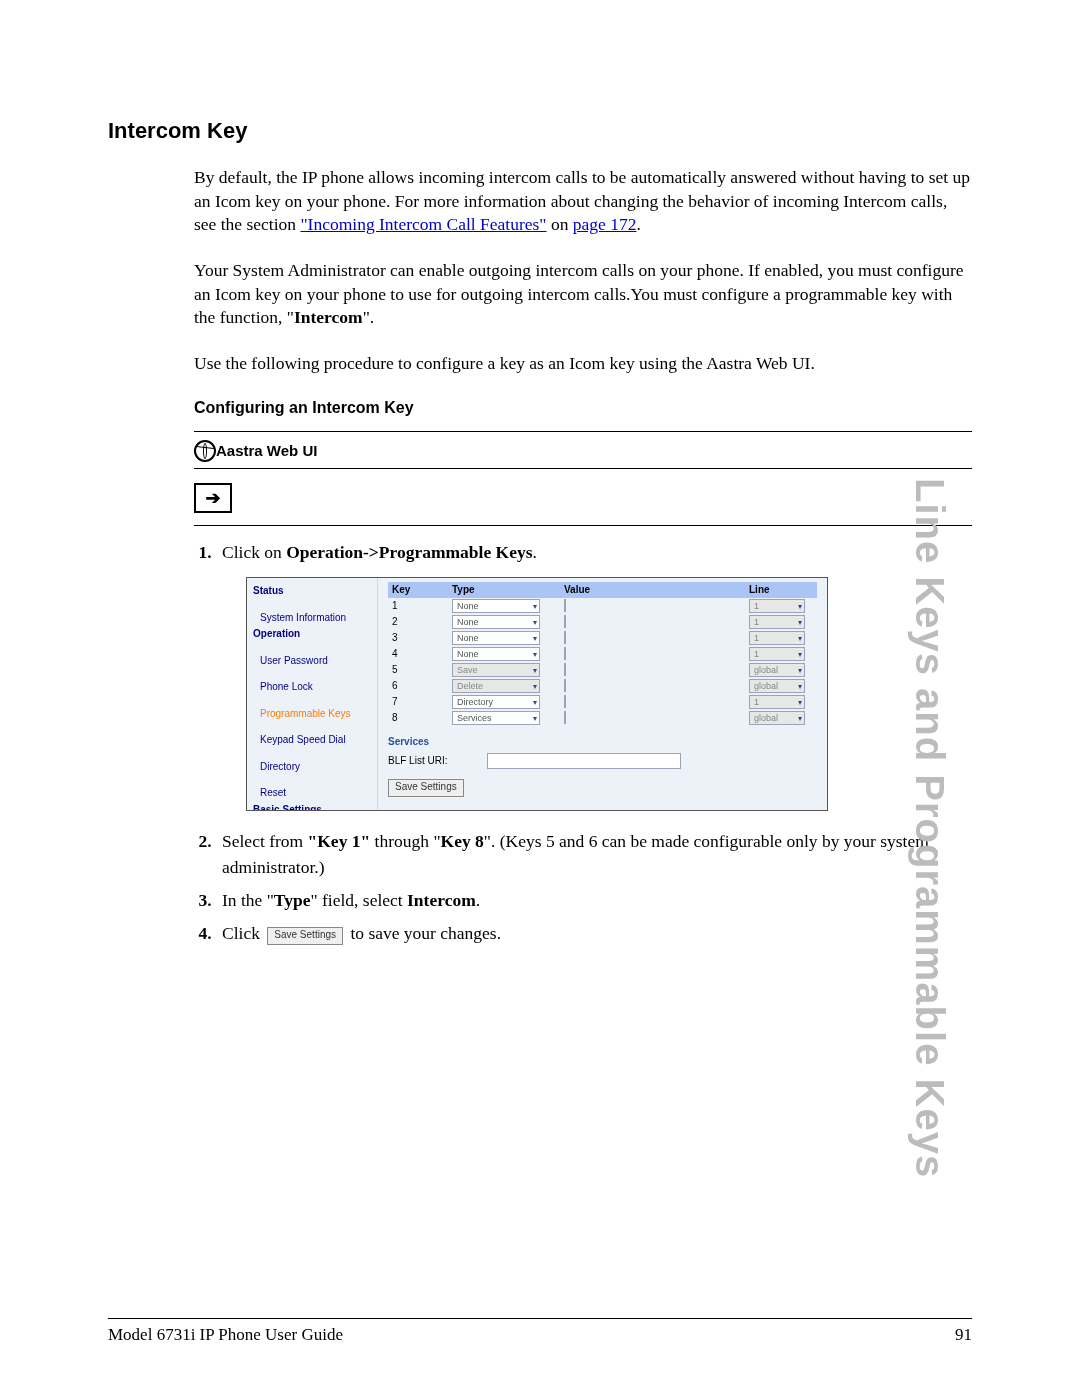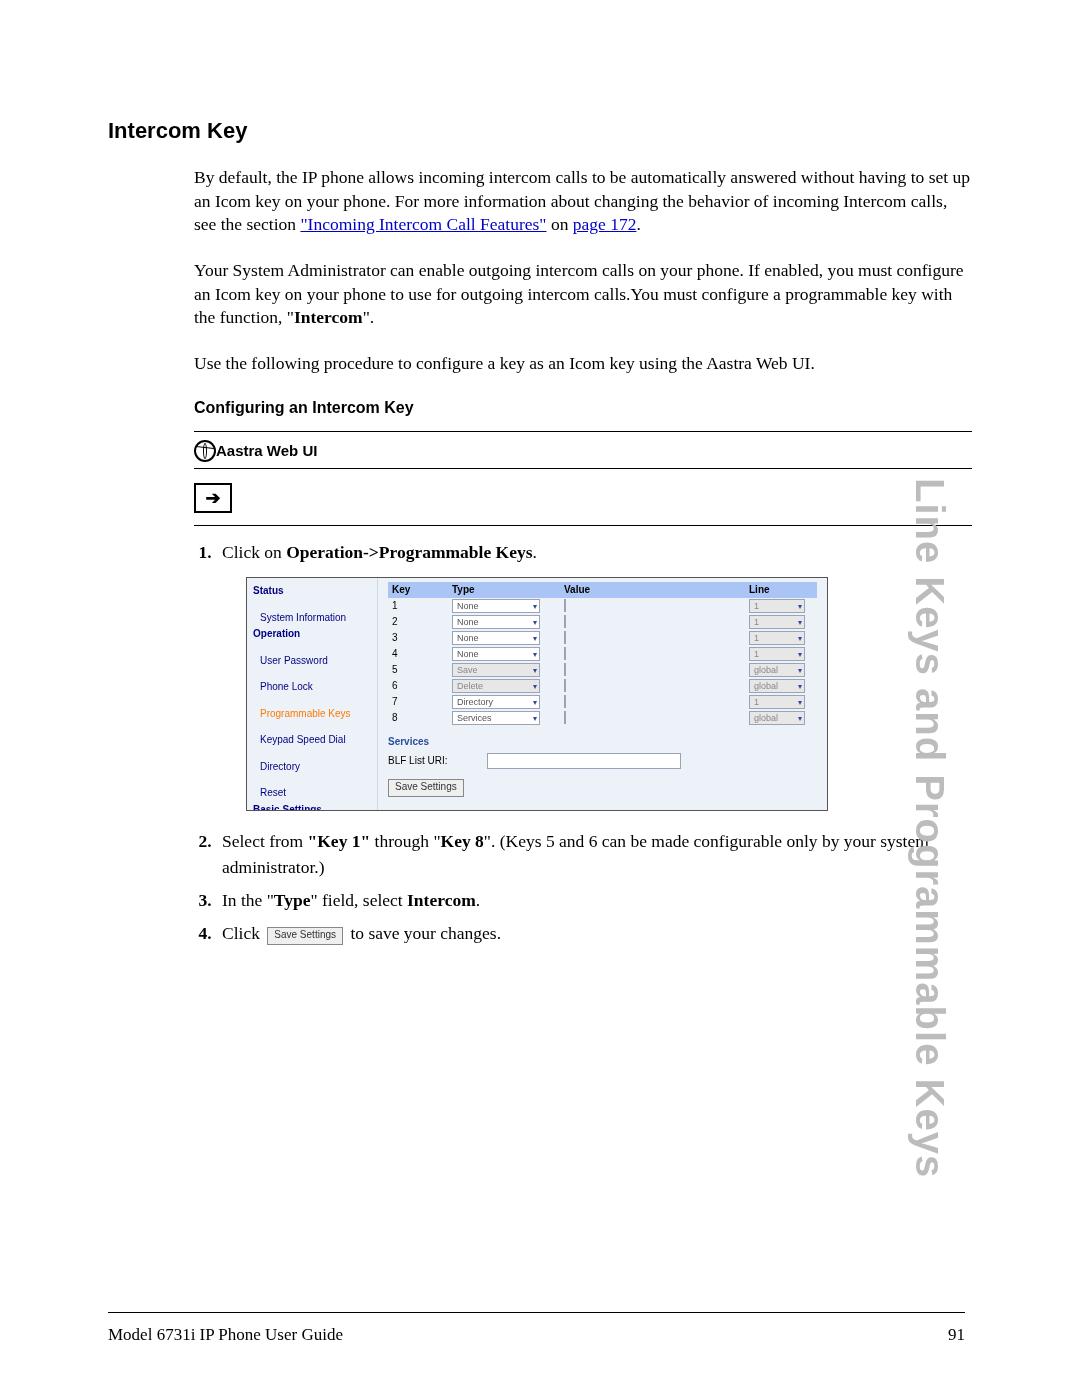--- a/index.html
+++ b/index.html
@@ -118,22 +118,22 @@
   .btn{
     display:inline-block;height:16px;border:1px solid #888;background:#efefef;
     font-size:10px;padding:0 6px;line-height:14px;margin-top:10px;color:#333;
   }
   .inline-btn{
     display:inline-block;height:16px;border:1px solid #888;background:#efefef;
     font-size:10px;padding:0 6px;line-height:14px;color:#333;vertical-align:1px;
     font-family:Verdana,Arial,sans-serif;margin:0 3px;
   }
   .footer{
-    position:absolute;left:108px;right:115px;bottom:52px;
-    border-top:1px solid #000;padding-top:12px;
+    position:absolute;left:108px;right:108px;bottom:52px;
+    border-top:1px solid #000;padding-top:6px;
     display:flex;justify-content:space-between;
     font-size:17px;
   }
 </style>
 </head>
 <body>
 
 <div class="page">
 
   <div class="side-tab">Line Keys and Programmable Keys</div>

